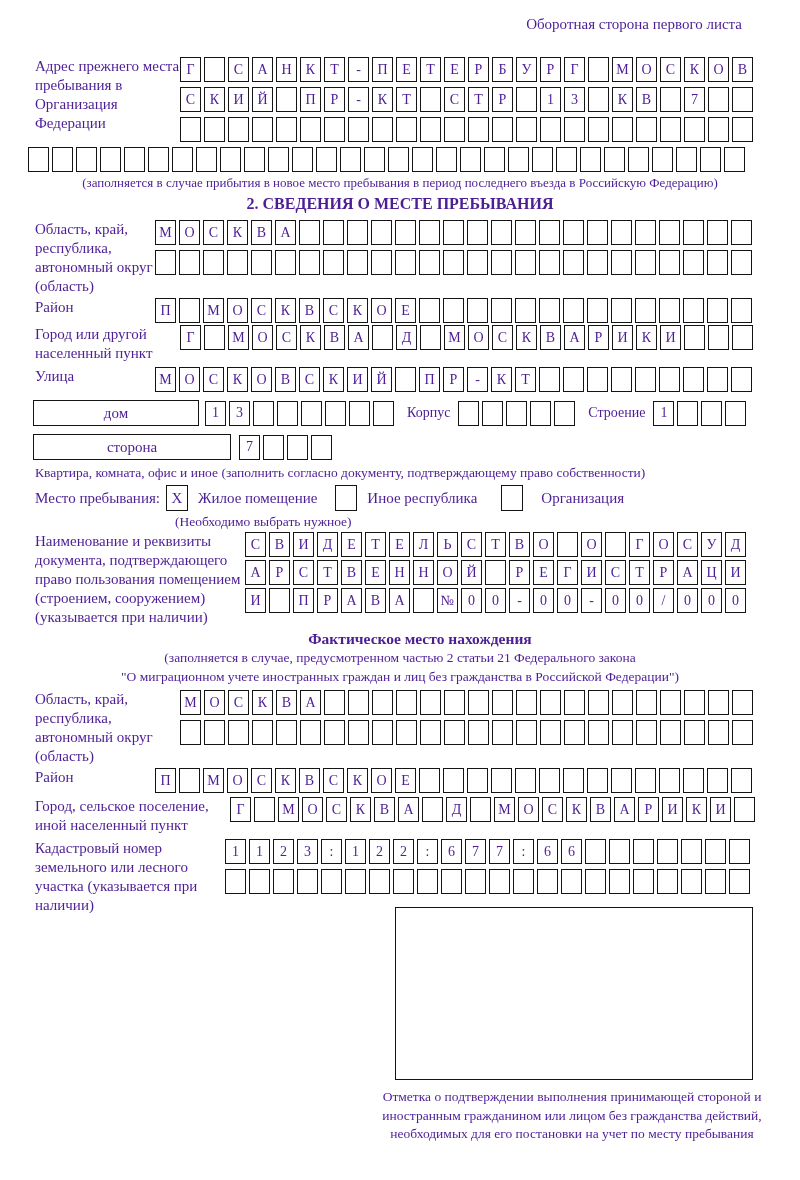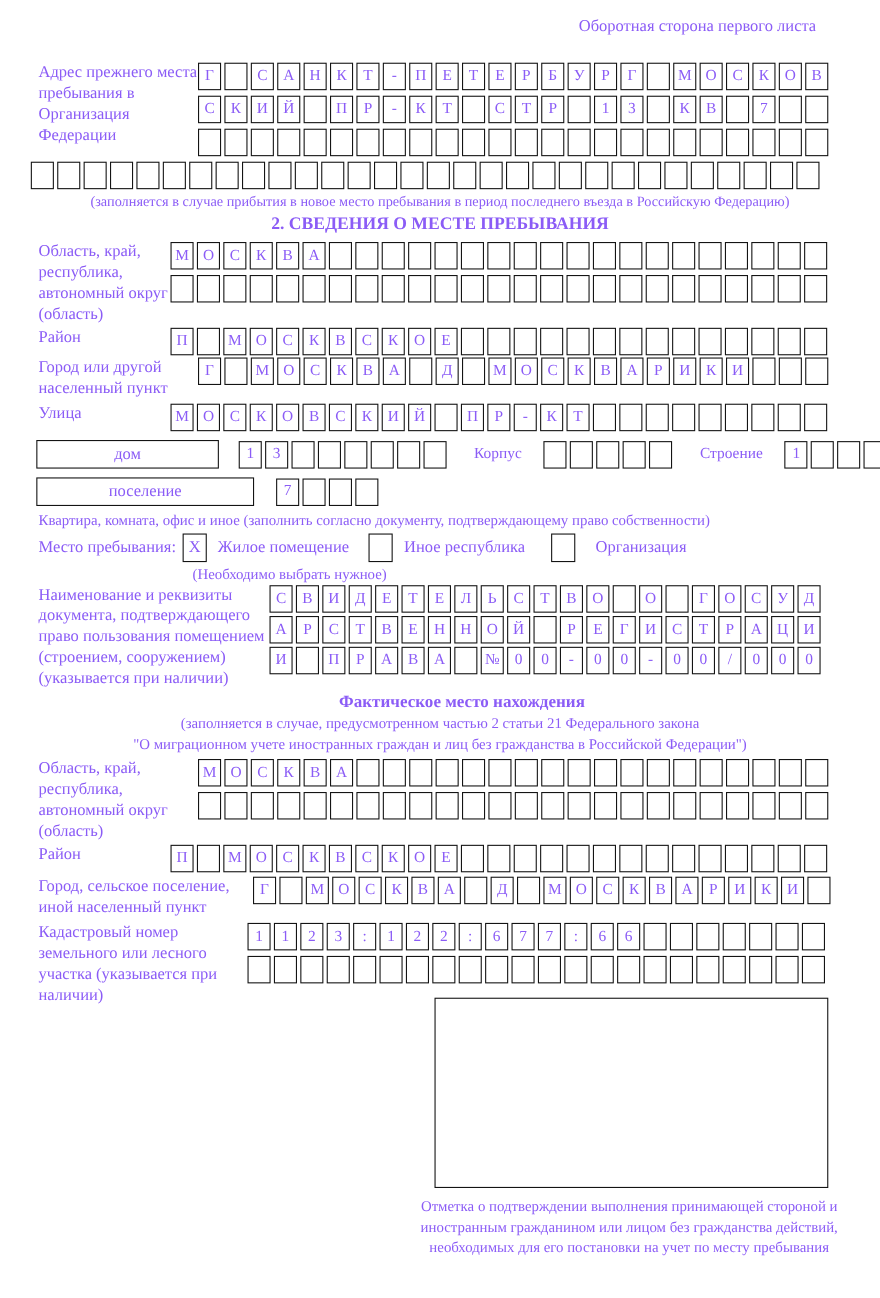--- a/index.html
+++ b/index.html
@@ -1,37 +1,37 @@
 <!DOCTYPE html>
 <html><head>
 <meta charset="utf-8">
 <style>
   html,body{margin:0;padding:0;background:#ffffff;}
   .page{
-    position:relative;width:800px;height:1180px;background:#ffffff;color:#8b5cf6;
+    position:relative;width:800px;height:1180px;background:#ffffff;color:#4c1d95;
     font-family:"Liberation Serif","DejaVu Serif",serif;overflow:hidden;
   }
   .header-note{ text-align:right;padding:16px 58px 0 0;font-size:15px;margin-bottom:24px; }
   .row{display:flex;align-items:flex-start;margin-left:35px;}
   .lbl{font-size:15px;line-height:19px;flex:0 0 auto;}
   .w110{width:120px;} .w145{width:145px;} .w190{width:190px;}
   .w195{width:195px;} .w210{width:210px;}
   .rows{display:flex;flex-direction:column;gap:5px;}
   .rows-tight{display:flex;flex-direction:column;gap:3px;}
   .grid{display:flex;flex:0 0 auto;}
   .cell{
     width:21px;height:25px;border:1.6px solid #141414;box-sizing:border-box;margin-right:3px;
     display:flex;align-items:center;justify-content:center;font-size:14px;flex:0 0 auto;
     background:#fff;
   }
   .fullrow{display:flex;margin:5px 0 2px 28px;}
   .center-note{text-align:center;font-size:13px;line-height:17px;}
   .section-title{text-align:center;font-weight:bold;font-size:16px;line-height:20px;margin:3px 0 6px 0;}
   .mt2{margin-top:2px;} .mt4{margin-top:4px;}
-  .house-row{display:flex;align-items:center;margin:8px 0 0 33px;gap:12px;}
+  .house-row{display:flex;align-items:center;margin:8px 0 0 33px;}
   .fieldbox{
     border:1.6px solid #141414;box-sizing:border-box;height:26px;display:flex;align-items:center;
     justify-content:center;font-size:15px;flex:0 0 auto;background:#fff;
   }
   .wbox-house{width:166px;margin-right:6px;}
   .wbox-apt{width:198px;margin-right:8px;}
   .inline-lbl{font-size:14px;margin:0 8px 0 10px;flex:0 0 auto;}
   .left-note{font-size:13.5px;line-height:17px;margin:4px 0 4px 35px;}
   .stay-row{display:flex;align-items:center;margin:4px 0 0 35px;font-size:15px;}
   .checkbox{
@@ -350,21 +350,21 @@
     <span class="inline-lbl">Строение</span>
     <div class="grid">
         <span class="cell">1</span>
         <span class="cell"></span>
         <span class="cell"></span>
         <span class="cell"></span>
       </div>
   </div>
 
   <div class="house-row mt2">
-    <div class="fieldbox wbox-apt">поселение</div>
+    <div class="fieldbox wbox-apt">сторона</div>
     <div class="grid">
         <span class="cell">7</span>
         <span class="cell"></span>
         <span class="cell"></span>
         <span class="cell"></span>
       </div>
   </div>
   <div class="left-note">Квартира, комната, офис и иное (заполнить согласно документу, подтверждающему право собственности)</div>
 
   <div class="stay-row">

